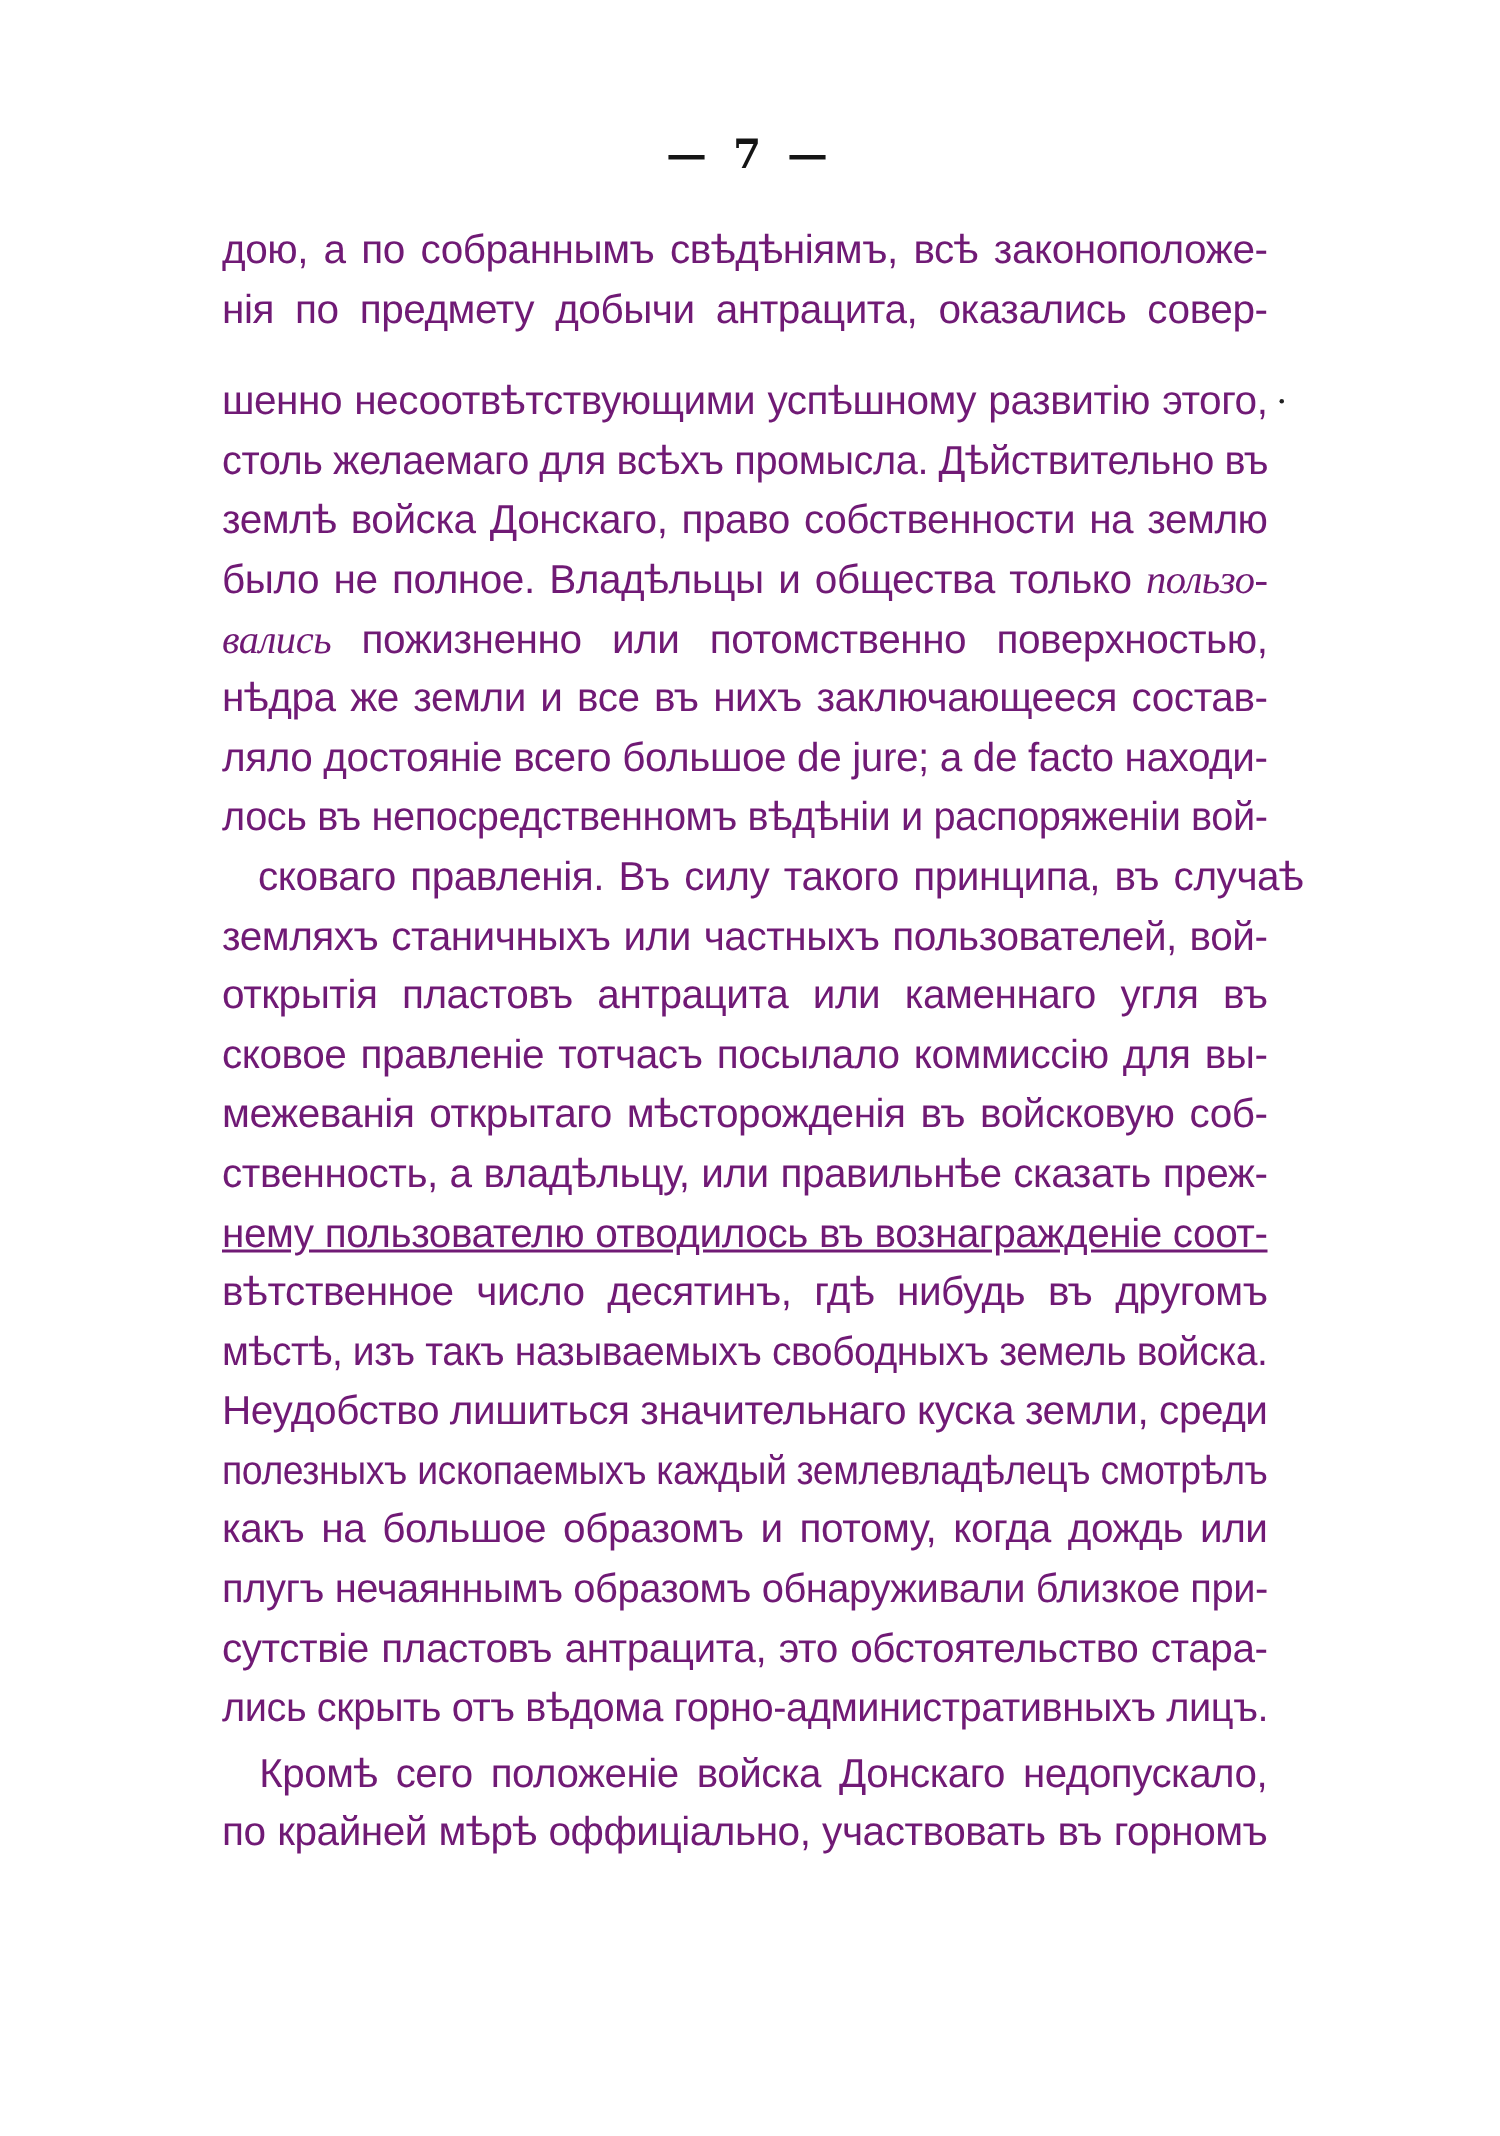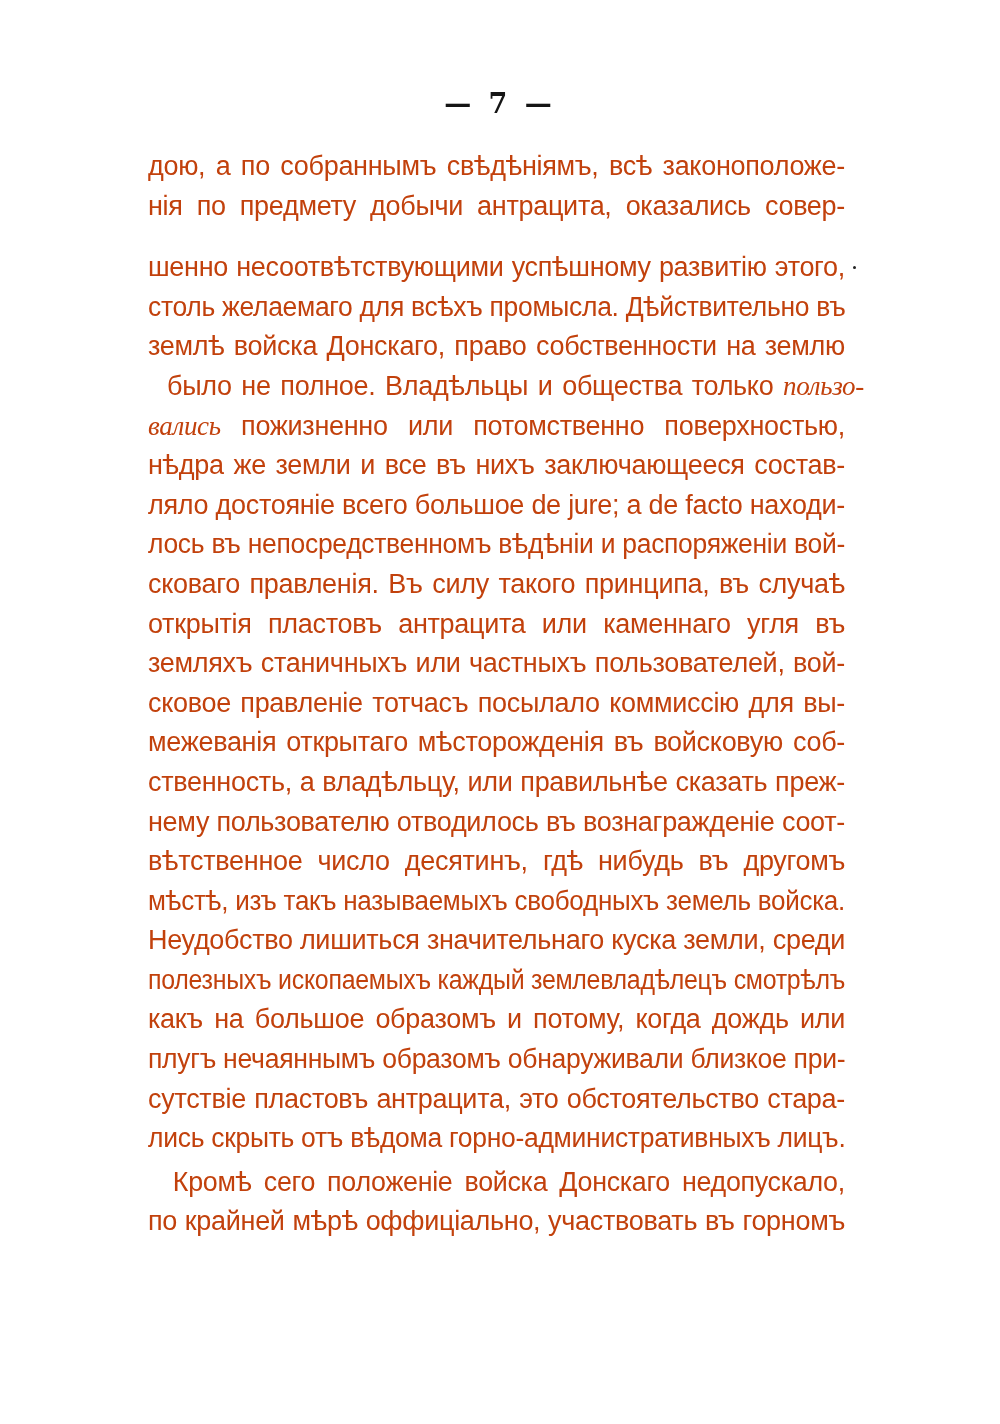--- a/index.html
+++ b/index.html
@@ -33,21 +33,21 @@
     color: #151515;
     letter-spacing: 4px;
   }
   .body-text {
     position: absolute;
     left: 148px;
     top: 147px;
     width: 697px;
     font-family: "Liberation Sans", sans-serif;
     font-size: 27px;
-    color: #c2410c;
+    color: #701a75;
   }
   .line {
     height: 39.6px;
     line-height: 39.6px;
     white-space: nowrap;
     text-align: justify;
     text-align-last: justify;
     transform-origin: left center;
     letter-spacing: -0.3px;
     font-stretch: condensed;
@@ -82,32 +82,32 @@
   <div class="stray-mark"></div>
 
   <div class="body-text">
 
     <div class="paragraph">
       <div class="line" style="display: block; width: 697px;">дою, а по собраннымъ свѣдѣніямъ, всѣ законоположе-</div>
       <div class="line" style="display: block; width: 697px;">нія по предмету добычи антрацита, оказались совер-</div>
       <div class="line" style="display: block; width: 697px; margin-top: 22px;">шенно несоотвѣтствующими успѣшному развитію этого,</div>
       <div class="line" style="display: block; width: 711px; transform: scaleX(0.9803);">столь желаемаго для всѣхъ промысла. Дѣйствительно въ</div>
       <div class="line" style="display: block; width: 697px;">землѣ войска Донскаго, право собственности на землю</div>
-      <div class="line" style="display: block; width: 697px; margin-left: 19px;"><span>было не полное. Владѣльцы и общества только </span><span class="it">пользо-</span></div>
+      <div class="line" style="display: block; width: 697px;"><span>было не полное. Владѣльцы и общества только </span><span class="it">пользо-</span></div>
       <div class="line" style="display: block; width: 697px;"><span class="it">вались</span><span> пожизненно или потомственно поверхностью,</span></div>
       <div class="line" style="display: block; width: 697px;">нѣдра же земли и все въ нихъ заключающееся состав-</div>
       <div class="line" style="display: block; width: 697px;">ляло достояніе всего большое de jure; а de facto находи-</div>
       <div class="line" style="display: block; width: 711px; transform: scaleX(0.9803);">лось въ непосредственномъ вѣдѣніи и распоряженіи вой-</div>
-      <div class="line" style="display: block; width: 697px;">сковаго правленія. Въ силу такого принципа, въ случаѣ</div>
+      <div class="line" style="display: block; width: 697px; margin-left: 24px;">сковаго правленія. Въ силу такого принципа, въ случаѣ</div>
+      <div class="line" style="display: block; width: 697px;">земляхъ станичныхъ или частныхъ пользователей, вой-</div>
       <div class="line" style="display: block; width: 697px;">открытія пластовъ антрацита или каменнаго угля въ</div>
-      <div class="line" style="display: block; width: 697px;">земляхъ станичныхъ или частныхъ пользователей, вой-</div>
       <div class="line" style="display: block; width: 697px;">сковое правленіе тотчасъ посылало коммиссію для вы-</div>
       <div class="line" style="display: block; width: 697px;">межеванія открытаго мѣсторожденія въ войсковую соб-</div>
       <div class="line" style="display: block; width: 697px;">ственность, а владѣльцу, или правильнѣе сказать преж-</div>
-      <div class="line" style="display: block; width: 697px;">нему пользователю отводилось въ вознагражденіе соот-</div>
+      <div class="line" style="display: block; width: 697px; text-decoration: underline;">нему пользователю отводилось въ вознагражденіе соот-</div>
       <div class="line" style="display: block; width: 697px;">вѣтственное число десятинъ, гдѣ нибудь въ другомъ</div>
       <div class="line" style="display: block; width: 723px; transform: scaleX(0.964);">мѣстѣ, изъ такъ называемыхъ свободныхъ земель войска.</div>
       <div class="line" style="display: block; width: 697px;">Неудобство лишиться значительнаго куска земли, среди</div>
       <div class="line" style="display: block; width: 755px; transform: scaleX(0.9232);">полезныхъ ископаемыхъ каждый землевладѣлецъ смотрѣлъ</div>
       <div class="line" style="display: block; width: 697px;">какъ на большое образомъ и потому, когда дождь или</div>
       <div class="line" style="display: block; width: 708px; transform: scaleX(0.9845);">плугъ нечаяннымъ образомъ обнаруживали близкое при-</div>
       <div class="line" style="display: block; width: 697px;">сутствіе пластовъ антрацита, это обстоятельство стара-</div>
       <div class="line" style="display: block; width: 710px; transform: scaleX(0.9817);">лись скрыть отъ вѣдома горно-административныхъ лицъ.</div>
     </div>
 

